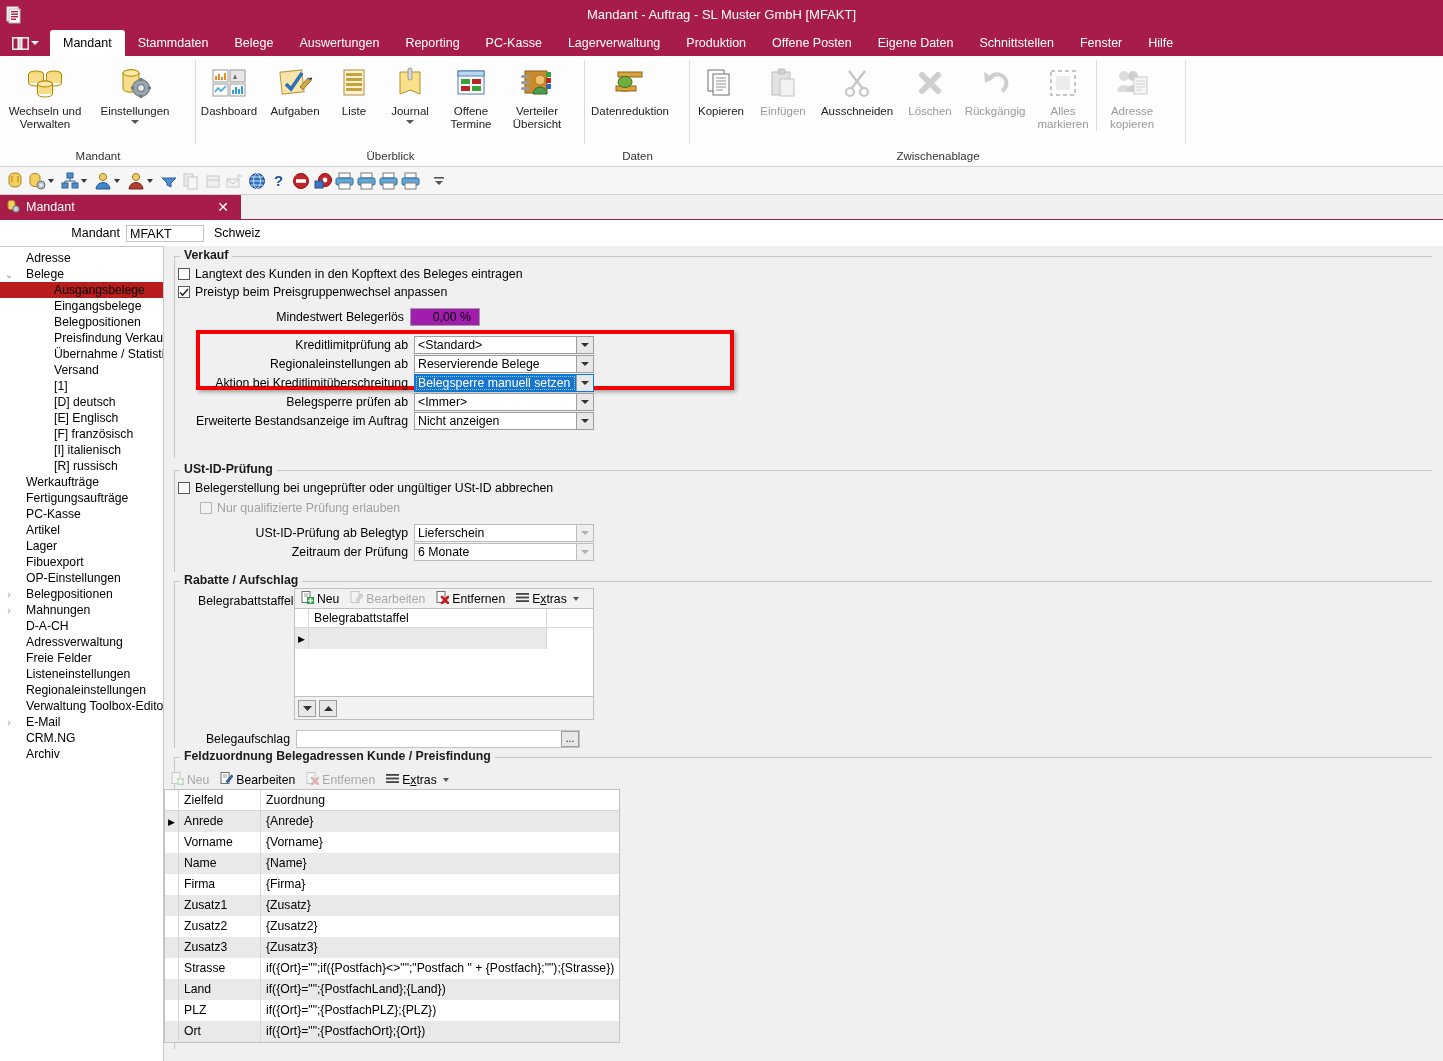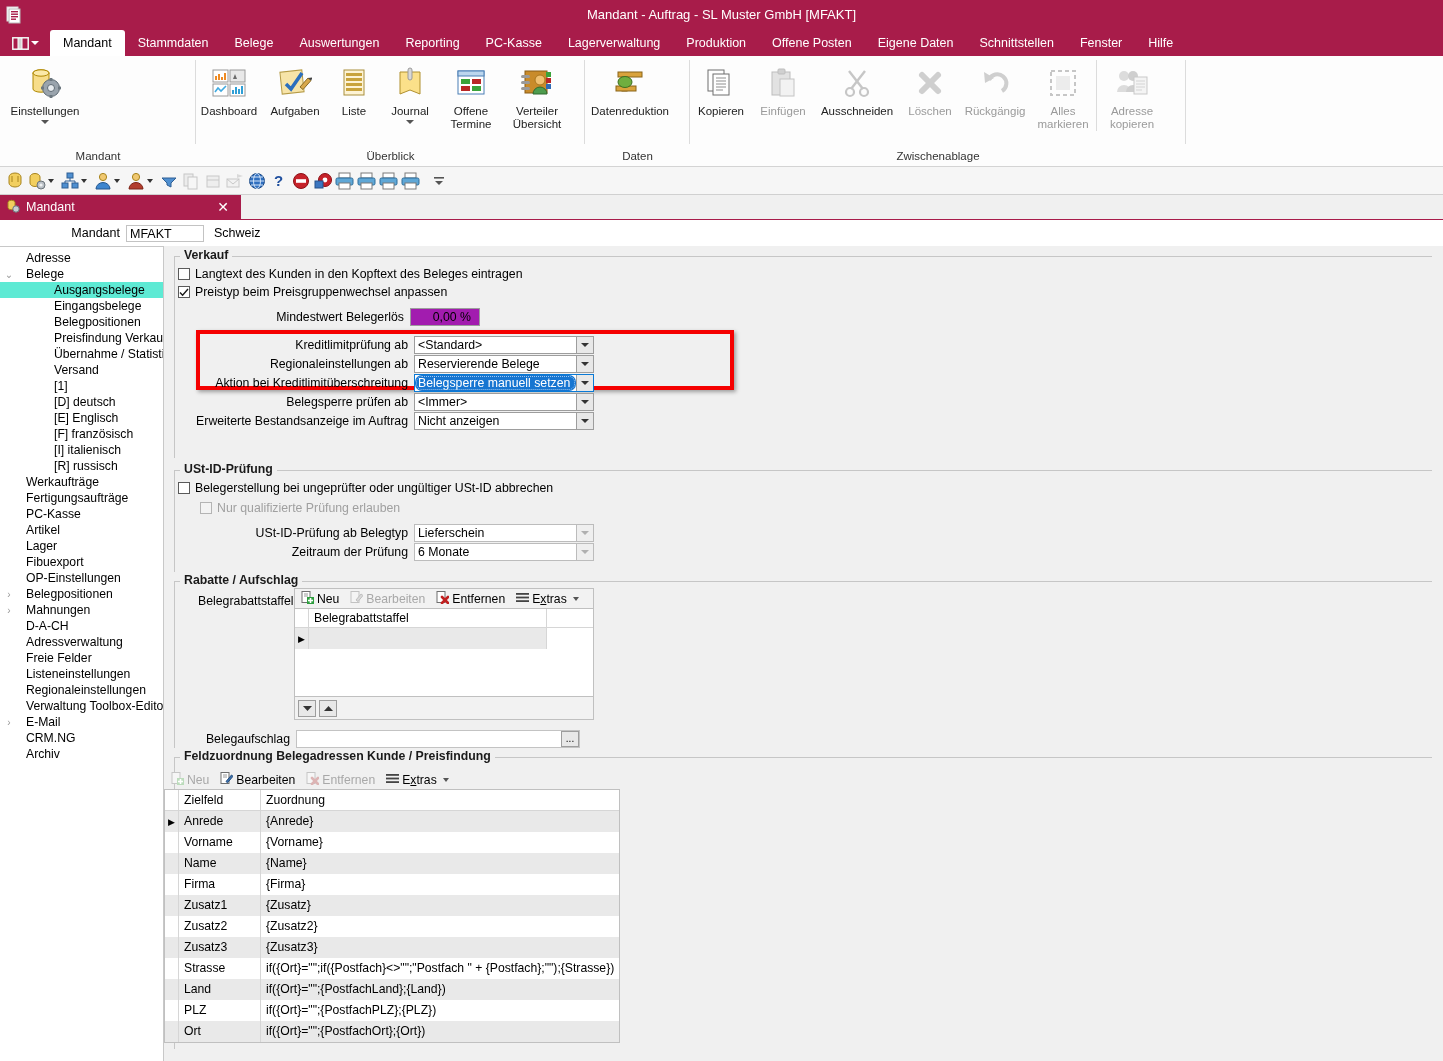--- a/index.html
+++ b/index.html
@@ -96,21 +96,21 @@
   
   .main{display:flex;height:822px;background:#fff;}
   .tree{
     width:164px;border-right:1px solid #c8c8c8;border-top:1px solid #c8c8c8;
     background:#fff;overflow:hidden;font-size:12.2px;padding-top:3px;
     box-sizing:border-box;
   }
   .tnode{height:16px;display:flex;align-items:center;padding-left:2px;cursor:default;white-space:nowrap;}
   .tnode .exp{width:14px;text-align:center;color:#9a9a9a;font-size:10px;flex:none;}
   .tnode .tlabel{padding-left:2px;}
-  .tnode.sel{background:#5eead4;}
+  .tnode.sel{background:#b91c1c;}
   .tnode.lvl1 .tlabel{padding-left:10px;}
   .tnode.lvl2 .tlabel{padding-left:38px;}
   .content{flex:1;background:#f0f0f0;position:relative;overflow:hidden;}
   
   .gbox{position:absolute;}
   .gbox .gline{
     position:absolute;left:0;right:0;top:8px;height:1px;background:#c6c6c6;
   }
   .gbox .gtitle{
     position:absolute;left:6px;top:0;background:#f0f0f0;padding:0 4px;
@@ -127,21 +127,21 @@
   }
   .cbx.dis{border-color:#b4b4b4;background:#f3f3f3;}
   .cbx svg{display:block;}
   .chkrow{position:absolute;display:flex;align-items:center;font-size:12.3px;cursor:default;}
   .chkrow.dis{color:#a0a0a0;}
   
   .combo{
     height:18px;border:1px solid #9d9d9d;background:#fff;display:flex;align-items:stretch;
     box-sizing:border-box;
   }
-  .combo .ctext{flex:1;font-size:12.3px;line-height:16px;padding-left:3px;overflow:hidden;white-space:nowrap;border-radius:7px;}
+  .combo .ctext{flex:1;font-size:12.3px;line-height:16px;padding-left:3px;overflow:hidden;white-space:nowrap;}
   .combo .cbtn{
     width:16px;background:#e8e8e8;border-left:1px solid #9d9d9d;
     display:flex;align-items:center;justify-content:center;
   }
   .combo .cbtn i{
     width:0;height:0;border-left:4px solid transparent;border-right:4px solid transparent;
     border-top:4px solid #333;display:block;
   }
   .combo.focus{border-color:#0a7ad6;}
   .combo.focus .ctext{background:#1675d1;color:#fff;outline:1px dotted #9cc8f0;outline-offset:-2px;}
@@ -219,20 +219,39 @@
   <div class="rtab">Eigene Daten</div>
   <div class="rtab">Schnittstellen</div>
   <div class="rtab">Fenster</div>
   <div class="rtab">Hilfe</div>
 </div>
 
 <div class="ribbon">
 
   <div class="rgroup sep" style="width:196px">
     <div class="rgroup-items">
+      <div class="rbtn wide">
+        <span class="ricon">
+          <svg width="44" height="38" viewBox="0 0 44 38">
+            <g stroke="#b08800" fill="#f5d76e">
+              <ellipse cx="13" cy="10" rx="7.5" ry="3"></ellipse>
+                <rect x="5.5" y="10" width="15" height="9" fill="#f7dd8a" stroke="none"></rect>
+              <path d="M5.5 10v9a7.5 3 0 0 0 15 0v-9" fill="none"></path>
+              <ellipse cx="31" cy="10" rx="7.5" ry="3"></ellipse>
+                <rect x="23.5" y="10" width="15" height="9" fill="#f7dd8a" stroke="none"></rect>
+              <path d="M23.5 10v9a7.5 3 0 0 0 15 0v-9" fill="none"></path>
+              <ellipse cx="22" cy="20" rx="7.5" ry="3"></ellipse>
+                <rect x="14.5" y="20" width="15" height="10" fill="#f7dd8a" stroke="none"></rect>
+              <path d="M14.5 20v10a7.5 3 0 0 0 15 0v-10" fill="none"></path>
+              <ellipse cx="22" cy="20" rx="7.5" ry="3" fill="#fbe9a8"></ellipse>
+            </g>
+          </svg>
+        </span>
+        <span class="rlabel">Wechseln und Verwalten</span>
+      </div>
       <div class="rbtn wide">
         <span class="ricon">
           <svg width="40" height="38" viewBox="0 0 40 38">
             <g stroke="#b08800" fill="#f7dd8a">
               <ellipse cx="16" cy="9" rx="8" ry="3.2"></ellipse>
               <path d="M8 9v16a8 3.2 0 0 0 16 0V9" fill="#f7dd8a"></path>
               <ellipse cx="16" cy="9" rx="8" ry="3.2" fill="#fbe9a8"></ellipse>
             </g>
             <g transform="translate(17,15)">
               <circle cx="9" cy="9" r="8.5" fill="#9aa4ad" stroke="#5f6b75"></circle>

